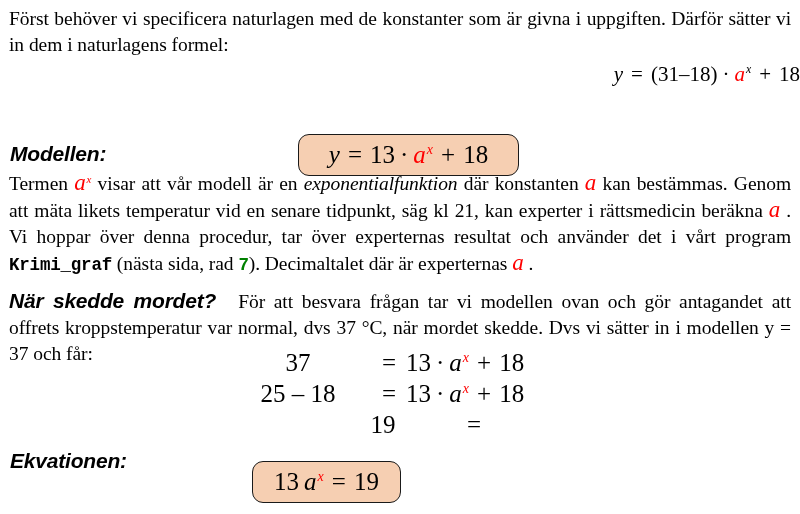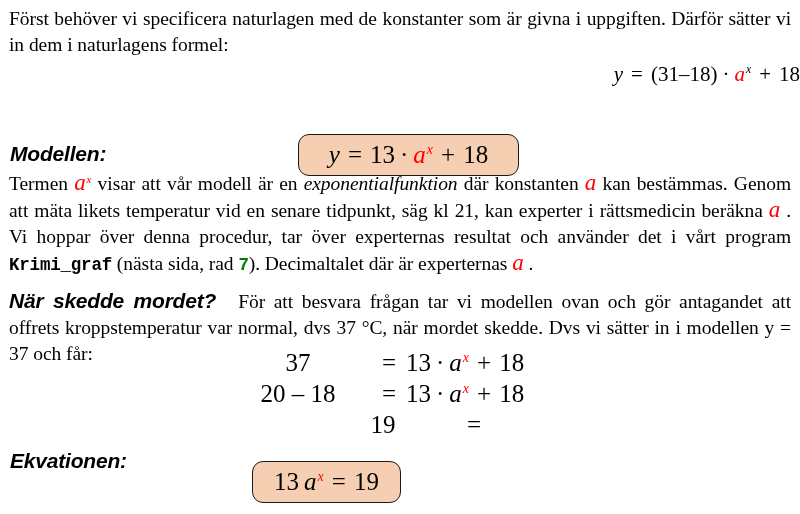--- a/index.html
+++ b/index.html
@@ -182,21 +182,21 @@
 
   <div class="eq-stack">
 
     <div class="eq-row math">
       <span class="eq-lhs">37</span>
       <span class="eq-eq">=</span>
       <span class="eq-rhs"><span>13</span><span class="sp-s"></span><span>·</span><span class="sp-s"></span><span class="mvar">a</span><sup class="exp red">x</sup><span class="sp"></span><span>+</span><span class="sp"></span><span>18</span></span>
     </div>
 
     <div class="eq-row math">
-      <span class="eq-lhs">20  –  18</span>
+      <span class="eq-lhs">25  –  18</span>
       <span class="eq-eq">=</span>
       <span class="eq-rhs"><span>13</span><span class="sp-s"></span><span>·</span><span class="sp-s"></span><span class="mvar">a</span><sup class="exp red">x</sup><span class="sp"></span><span>+</span><span class="sp"></span><span>18</span></span>
     </div>
 
     <div class="eq-row math">
       <span class="eq-lhs">19</span>
       <span class="eq-eq">=</span>
     </div>
 
   </div>

